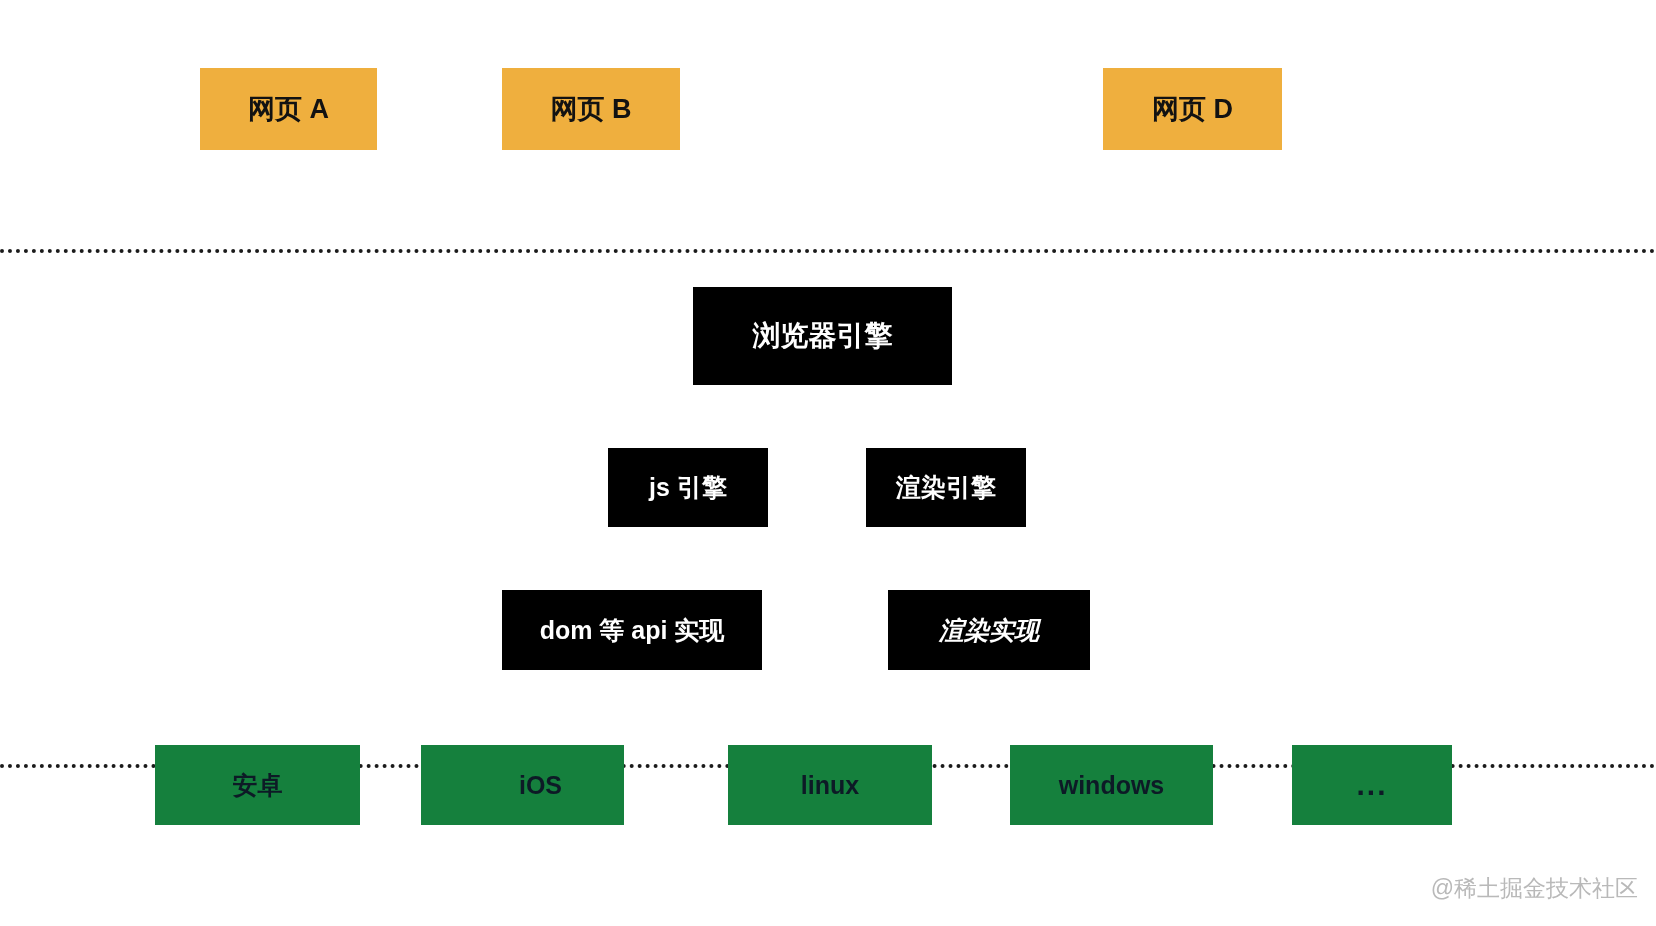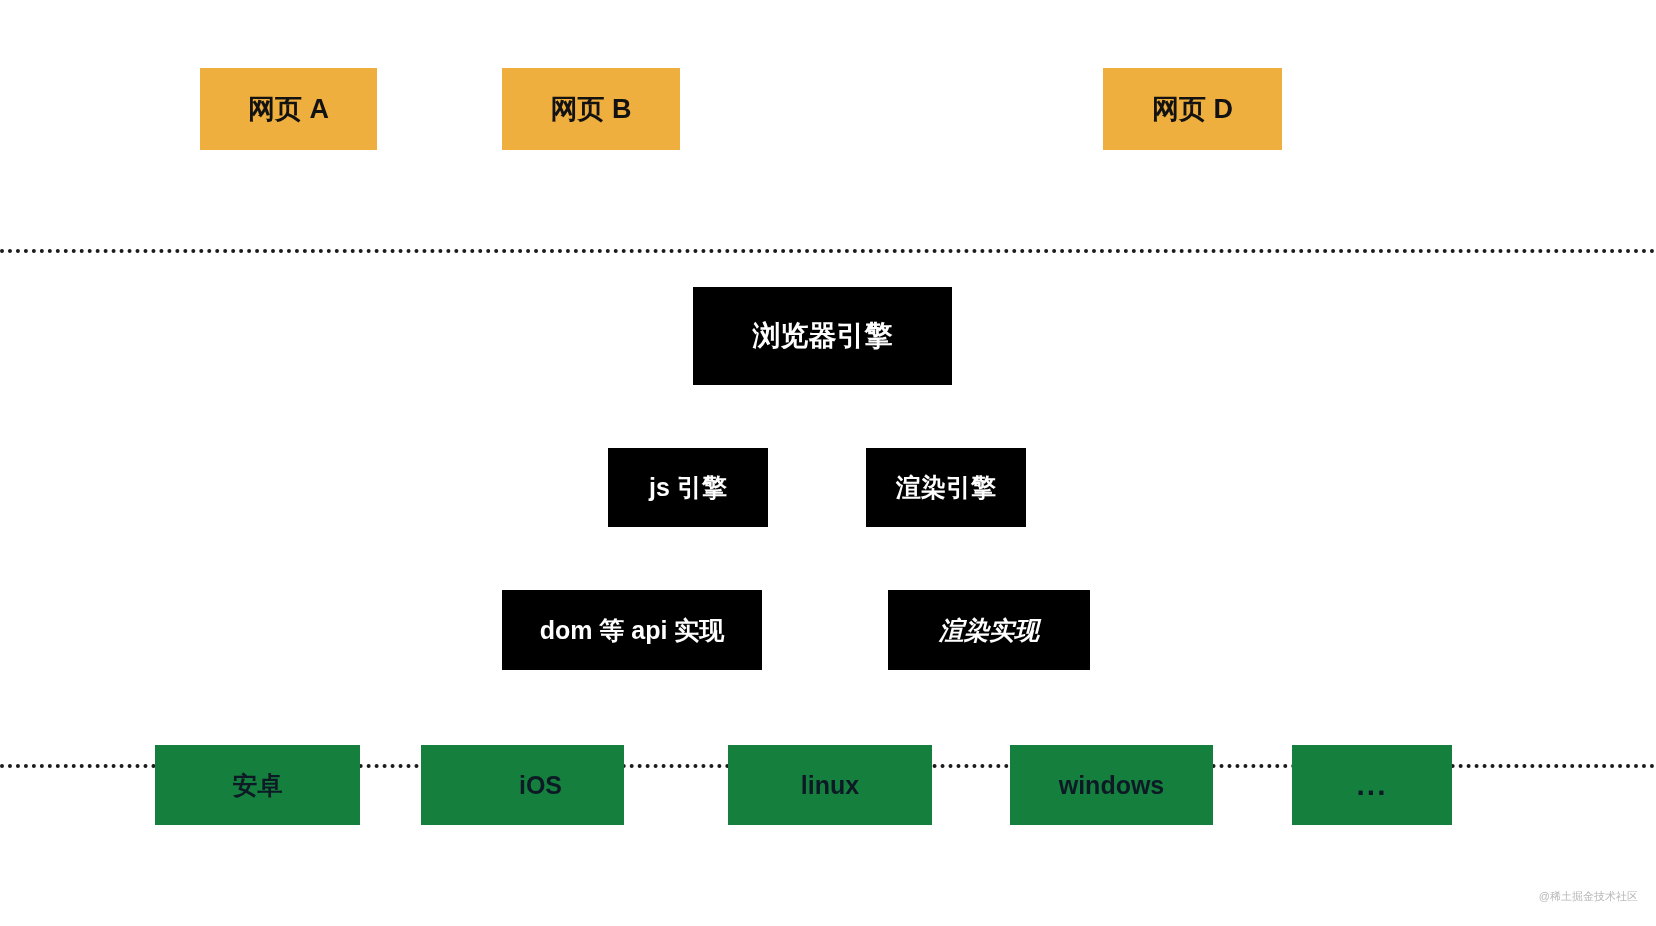--- a/index.html
+++ b/index.html
@@ -107,21 +107,21 @@
   .os-ios     { left: 421px; width: 203px; padding-left: 36px; }
   .os-linux   { left: 702px; width: 204px; margin-left: 26px; }
   .os-windows { left: 1010px; width: 203px; }
   .os-more    { left: 1292px; width: 160px; font-size: 30px; letter-spacing: 2px; }
 
   
   .watermark {
     position: absolute;
     right: 18px;
     bottom: 22px;
-    font-size: 11px;
+    font-size: 23px;
     color: #b9b9b9;
     font-weight: 400;
     white-space: nowrap;
     text-align: right;
   }
 </style>
 </head>
 <body>
 
 <div class="canvas">

